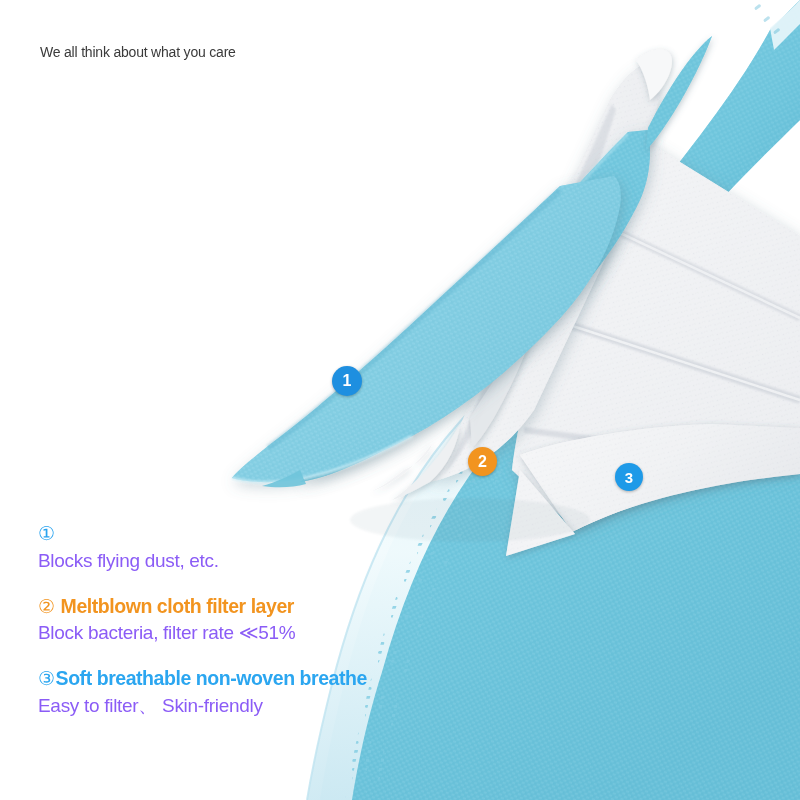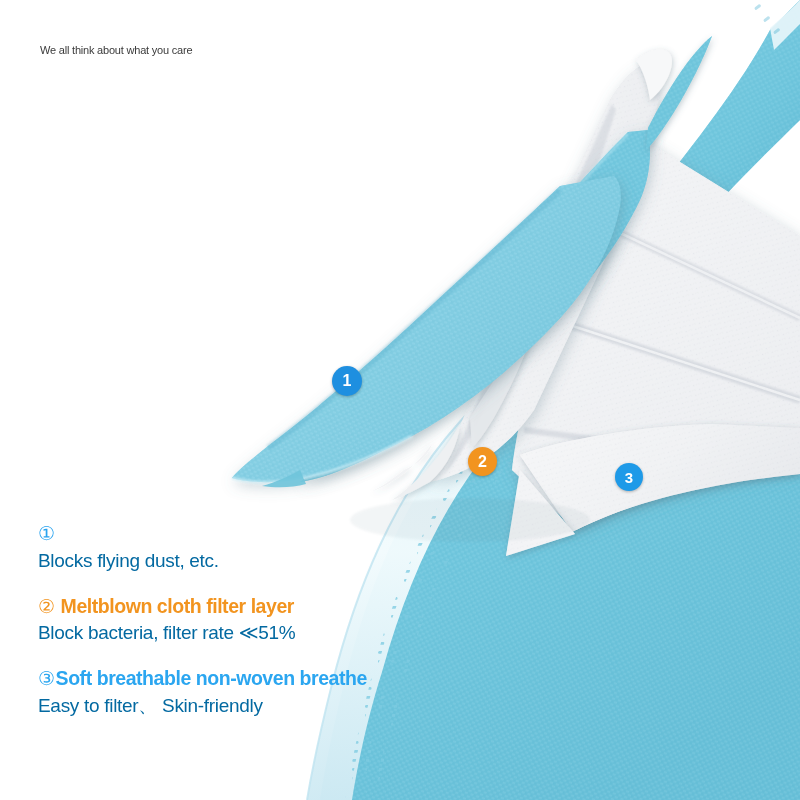--- a/index.html
+++ b/index.html
@@ -26,21 +26,21 @@
   #title {
     font-size: 31px;
     font-weight: bold;
     color: #2196f3;
     letter-spacing: -0.2px;
     line-height: 1.1;
     white-space: nowrap;
   }
   #subtitle {
     margin-top: 10px;
-    font-size: 11px;
+    font-size: 14px;
     color: #3a3a3a;
     font-weight: 400;
     letter-spacing: -0.2px;
     white-space: nowrap;
   }
 
   
   #photo {
     position: absolute;
     left: 0;
@@ -91,21 +91,21 @@
     align-items: baseline;
   }
   .legend-num {
     font-size: 19px;
     font-weight: normal;
     margin-right: 1px;
   }
   .legend-num.spaced { margin-right: 6px; }
   .legend-desc {
     font-size: 19px;
-    color: #0369a1;
+    color: #8b5cf6;
     font-weight: 400;
     letter-spacing: -0.3px;
     margin-top: 5px;
     line-height: 1.2;
     white-space: nowrap;
   }
   .c-blue-1 { color: #29a3ef; }
   .c-orange { color: #f2941f; }
   .c-blue-3 { color: #2ba6f0; }
 </style>

